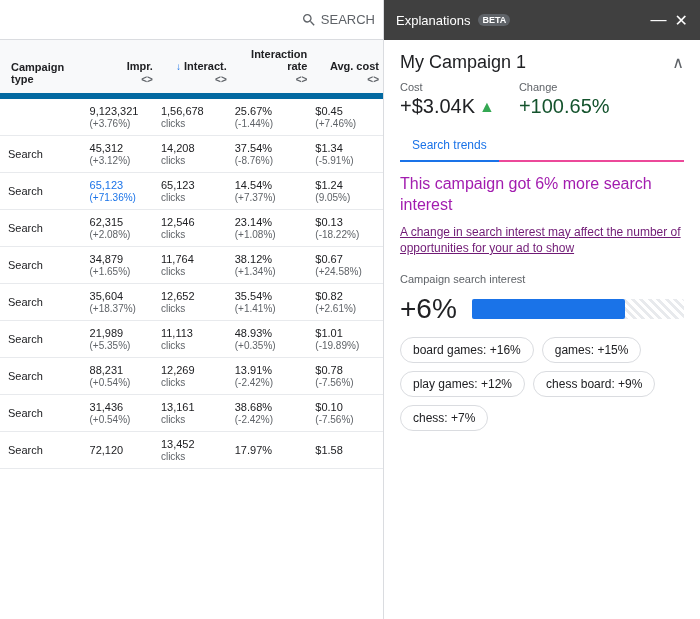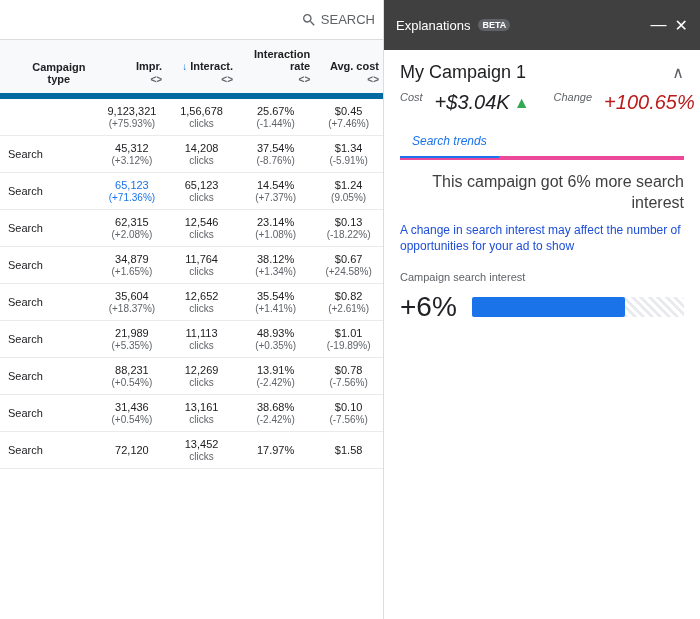--- a/index.html
+++ b/index.html
@@ -61,41 +61,41 @@
       text-align: right;
       font-weight: 600;
       color: #202124;
       vertical-align: bottom;
       border-bottom: 6px solid #0369a1;
       white-space: nowrap;
       font-size: 11px;
     }
 
     th:first-child {
-      text-align: center;
-      padding-left: 24px;
+      text-align: left;
+      padding-left: 11px;
     }
 
     th .sort-arrow {
       color: #1a73e8;
       font-size: 10px;
     }
 
     th .col-icons {
       display: flex;
       justify-content: flex-end;
       gap: 2px;
       font-size: 10px;
       color: #5f6368;
       margin-top: 2px;
     }
 
     td {
       padding: 6px 4px;
-      text-align: center;
+      text-align: left;
       vertical-align: middle;
       border-bottom: 1px solid #e8eaed;
       color: #202124;
       font-size: 11px;
     }
 
     td:first-child {
       text-align: left;
       padding-left: 8px;
       color: #202124;
@@ -119,21 +119,21 @@
       overflow: hidden;
     }
 
     .panel-header {
       display: flex;
       align-items: center;
       justify-content: space-between;
       padding: 20px 12px;
       background: #404040;
       color: #fff;
-      height: 50px;
+      height: 40px;
     }
 
     .panel-header-title {
       display: flex;
       align-items: center;
       gap: 8px;
       font-size: 13px;
       font-weight: 500;
     }
 
@@ -178,23 +178,22 @@
     }
 
     .campaign-metrics {
       display: flex;
       gap: 24px;
       margin-bottom: 12px;
     }
 
     .metric-item {
       display: flex;
-      flex-direction: row;
-      gap: 12px;
-      font-style: italic;
+      flex-direction: column;
+      gap: 2px;
     }
 
     .metric-label {
       font-size: 11px;
       color: #5f6368;
     }
 
     .metric-value {
       font-size: 20px;
       font-weight: 400;
@@ -203,29 +202,28 @@
       align-items: center;
       gap: 4px;
     }
 
     .metric-value .arrow-up {
       color: #34a853;
       font-size: 16px;
     }
 
     .metric-change {
-      color: #b91c1c;
+      color: #14532d;
       font-size: 20px;
     }
 
     .tabs-row {
       display: flex;
-      border-bottom: 4px solid #ec4899;
+      border-bottom: 2px solid #ec4899;
       margin: 0 16px;
-      font-style: italic;
     }
 
     .tab {
       padding: 8px 12px;
       font-size: 12px;
       color: #5f6368;
       cursor: pointer;
       border-bottom: 2px solid transparent;
       margin-bottom: -2px;
     }
@@ -238,31 +236,31 @@
 
     .panel-content {
       padding: 12px 16px;
       overflow-y: auto;
       flex: 1;
     }
 
     .section-heading {
       font-size: 16px;
       font-weight: 400;
-      color: #404040;
+      color: #a21caf;
       margin-bottom: 8px;
       line-height: 1.3;
-      text-align: right;
     }
 
     .section-desc {
       font-size: 12px;
-      color: #1d4ed8;
+      color: #701a75;
       margin-bottom: 16px;
       line-height: 1.4;
+      text-decoration: underline;
     }
 
     .search-interest-label {
       font-size: 11px;
       color: #5f6368;
       margin-bottom: 8px;
     }
 
     .interest-row {
       display: flex;
@@ -363,21 +361,21 @@
           </th>
           <th>
             Avg. cost<br>
             <div class="col-icons">&lt;&gt;</div>
           </th>
         </tr>
       </thead>
       <tbody id="table-body">
       <tr>
             <td></td>
-            <td>9,123,321<br><span class="sub-value">(+75.93%)</span></td>
+            <td>9,123,321<br><span class="sub-value">(+3.76%)</span></td>
             <td>1,56,678<br><span class="sub-value">clicks</span></td>
             <td>25.67%<br><span class="sub-value">(-1.44%)</span></td>
             <td>$0.45<br><span class="sub-value">(+7.46%)</span></td>
           </tr>
           <tr>
             <td>Search</td>
             <td>45,312<br><span class="sub-value">(+3.12%)</span></td>
             <td>14,208<br><span class="sub-value">clicks</span></td>
             <td>37.54%<br><span class="sub-value">(-8.76%)</span></td>
             <td>$1.34<br><span class="sub-value">(-5.91%)</span></td>
@@ -487,14 +485,21 @@
 
     <div class="interest-row">
       <div class="interest-pct">+6%</div>
       <div class="interest-bar-container">
         <div class="interest-bar-bg"></div>
         <div class="interest-bar-fill" id="interest-bar-fill" style="width: 72%;"></div>
       </div>
     </div>
 
 
+    <div class="tags-row" id="tags-row">
+    <span class="tag">board games: +16%</span>
+        <span class="tag">games: +15%</span>
+        <span class="tag">play games: +12%</span>
+        <span class="tag">chess board: +9%</span>
+        <span class="tag">chess: +7%</span>
+      </div>
   </div>
 </div>
 
 </body></html>

